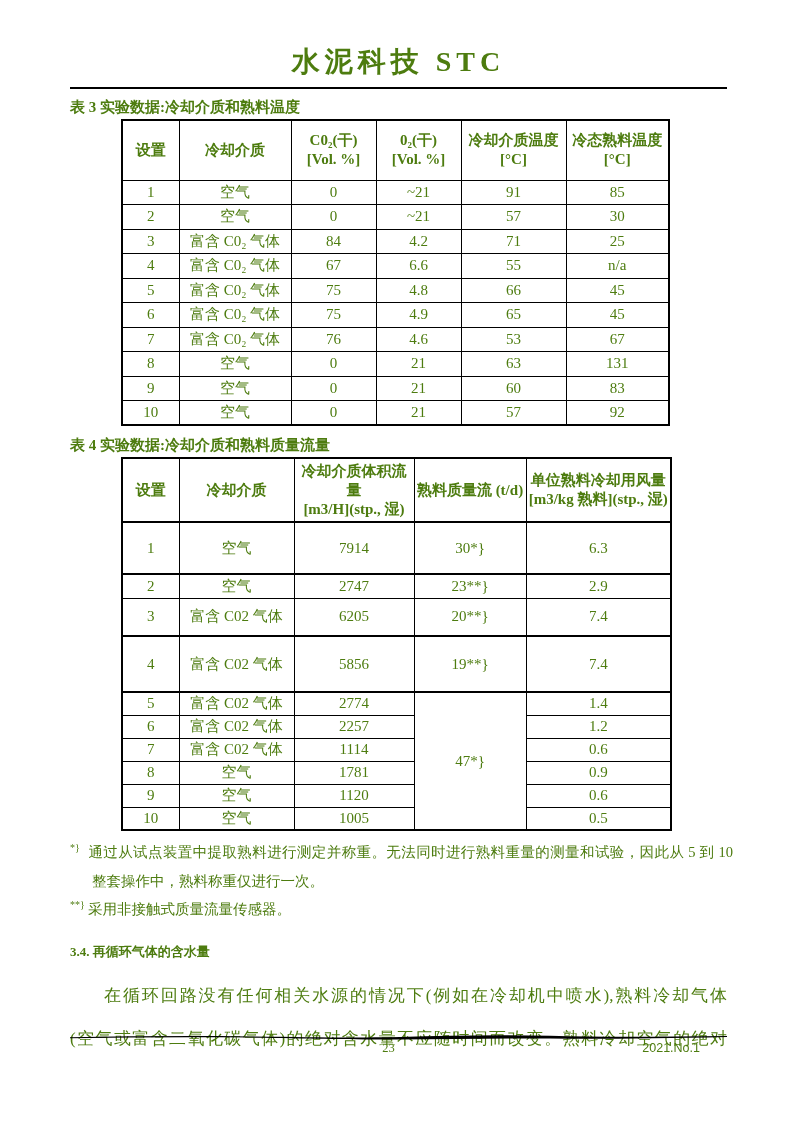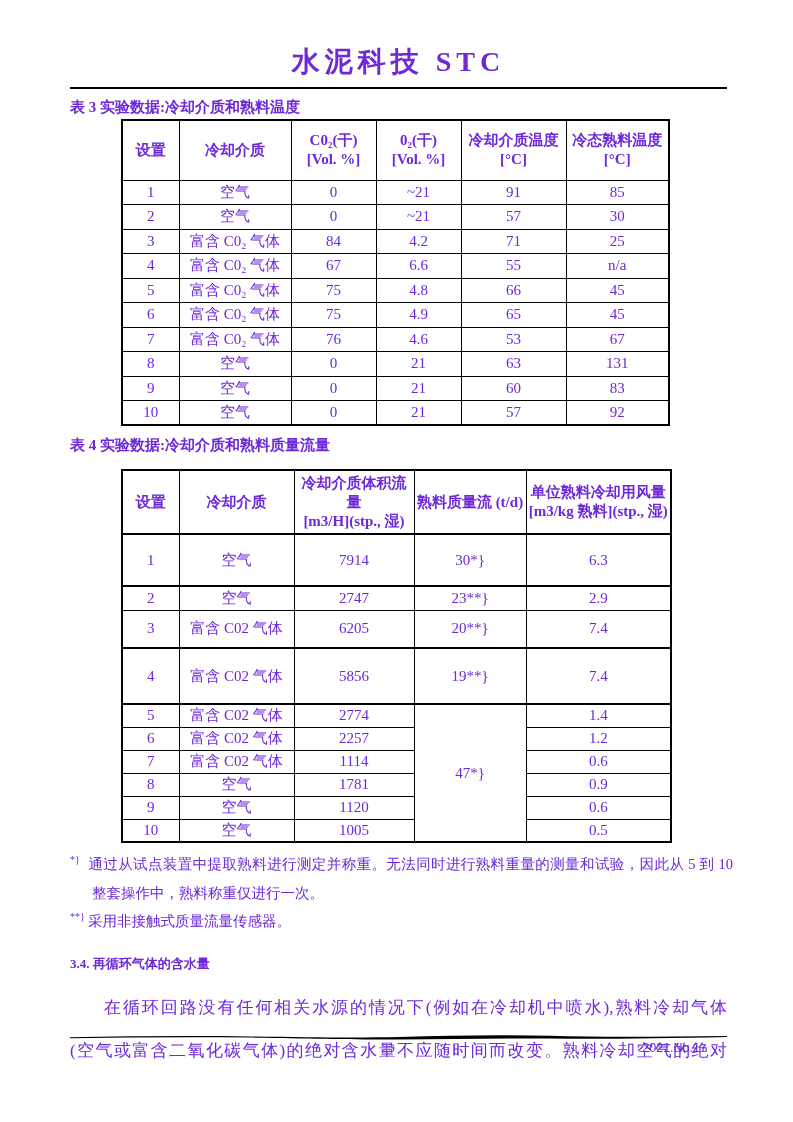--- a/index.html
+++ b/index.html
@@ -1,21 +1,21 @@
 <!DOCTYPE html>
 <html><head>
 <meta charset="utf-8">
 <style>
   html,body{margin:0;padding:0;background:#ffffff;}
   .page{
     position:relative;
     width:793px;height:1122px;
     box-sizing:border-box;
     background:#ffffff;
-    color:#6d28d9;
+    color:#4d7c0f;
     font-family:"Liberation Serif","DejaVu Serif",serif;
     overflow:hidden;
   }
   .content{padding:0 66px 0 70px;}
 
   
   .journal-title{
     margin-top:44px;
     text-align:center;
     font-size:28px;
@@ -31,21 +31,21 @@
   }
 
   
   .table-caption{
     text-align:left;
     font-weight:bold;
     font-size:15px;
     line-height:20px;
   }
   .caption-t3{margin-top:5px;margin-bottom:2px;}
-  .caption-t4{margin-top:9px;margin-bottom:14px;}
+  .caption-t4{margin-top:9px;margin-bottom:2px;}
 
   
   table.data-table{
     border-collapse:collapse;
     table-layout:fixed;
     margin-left:51px;
     border:2px solid #000;
     font-size:15px;
   }
   table.data-table th,

